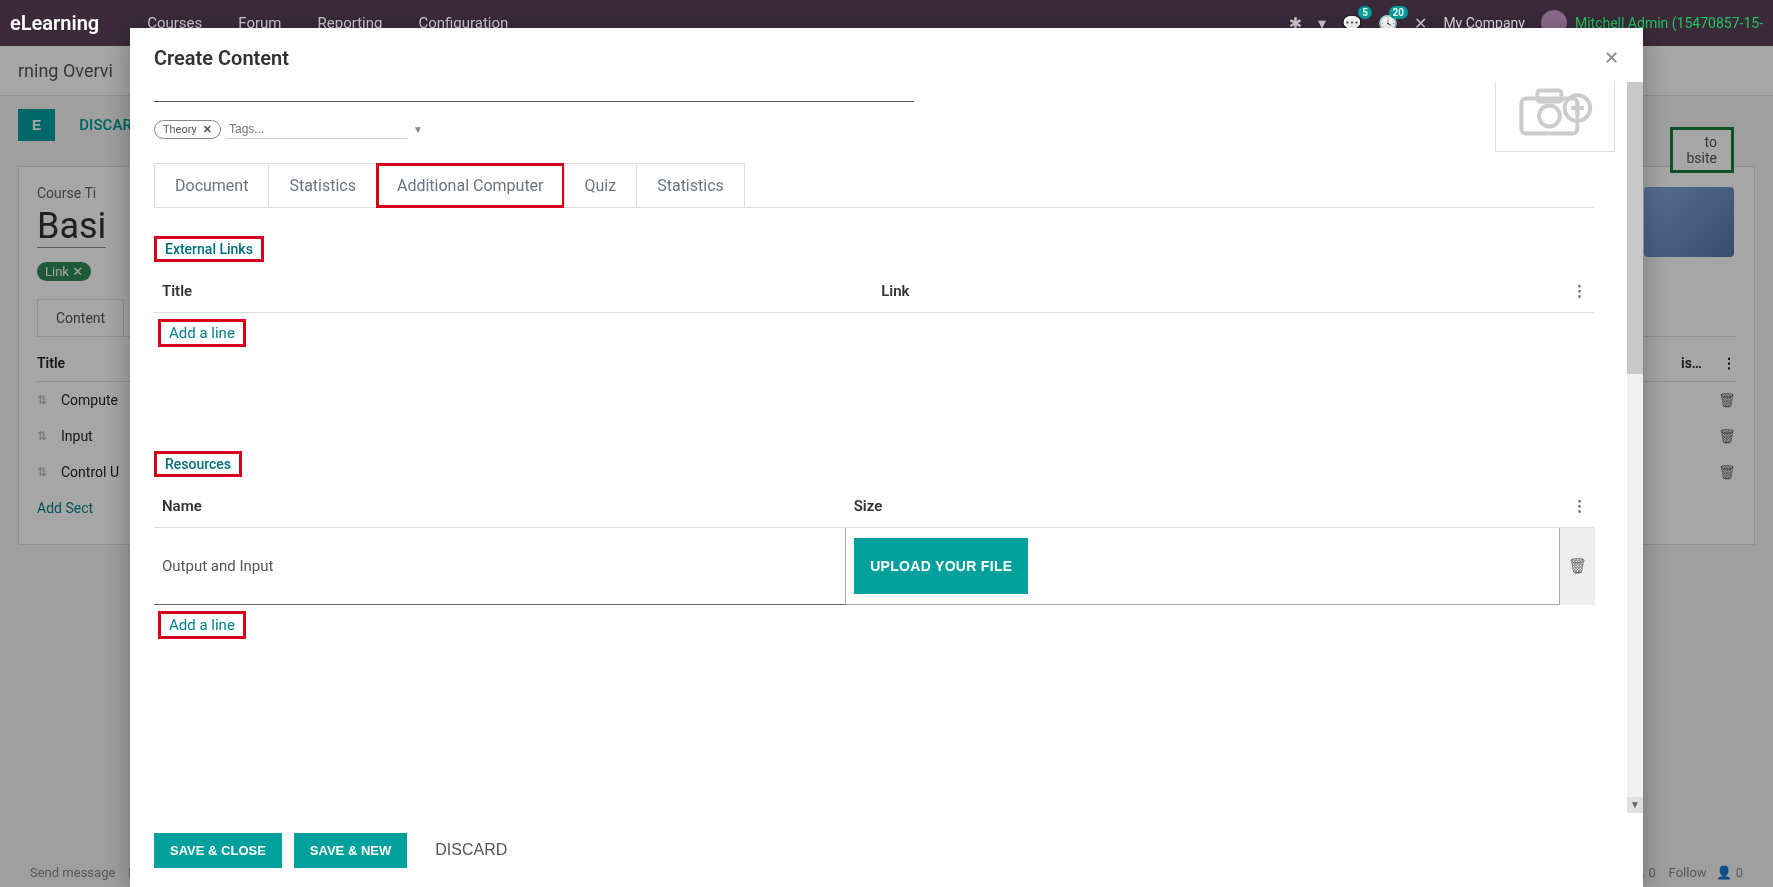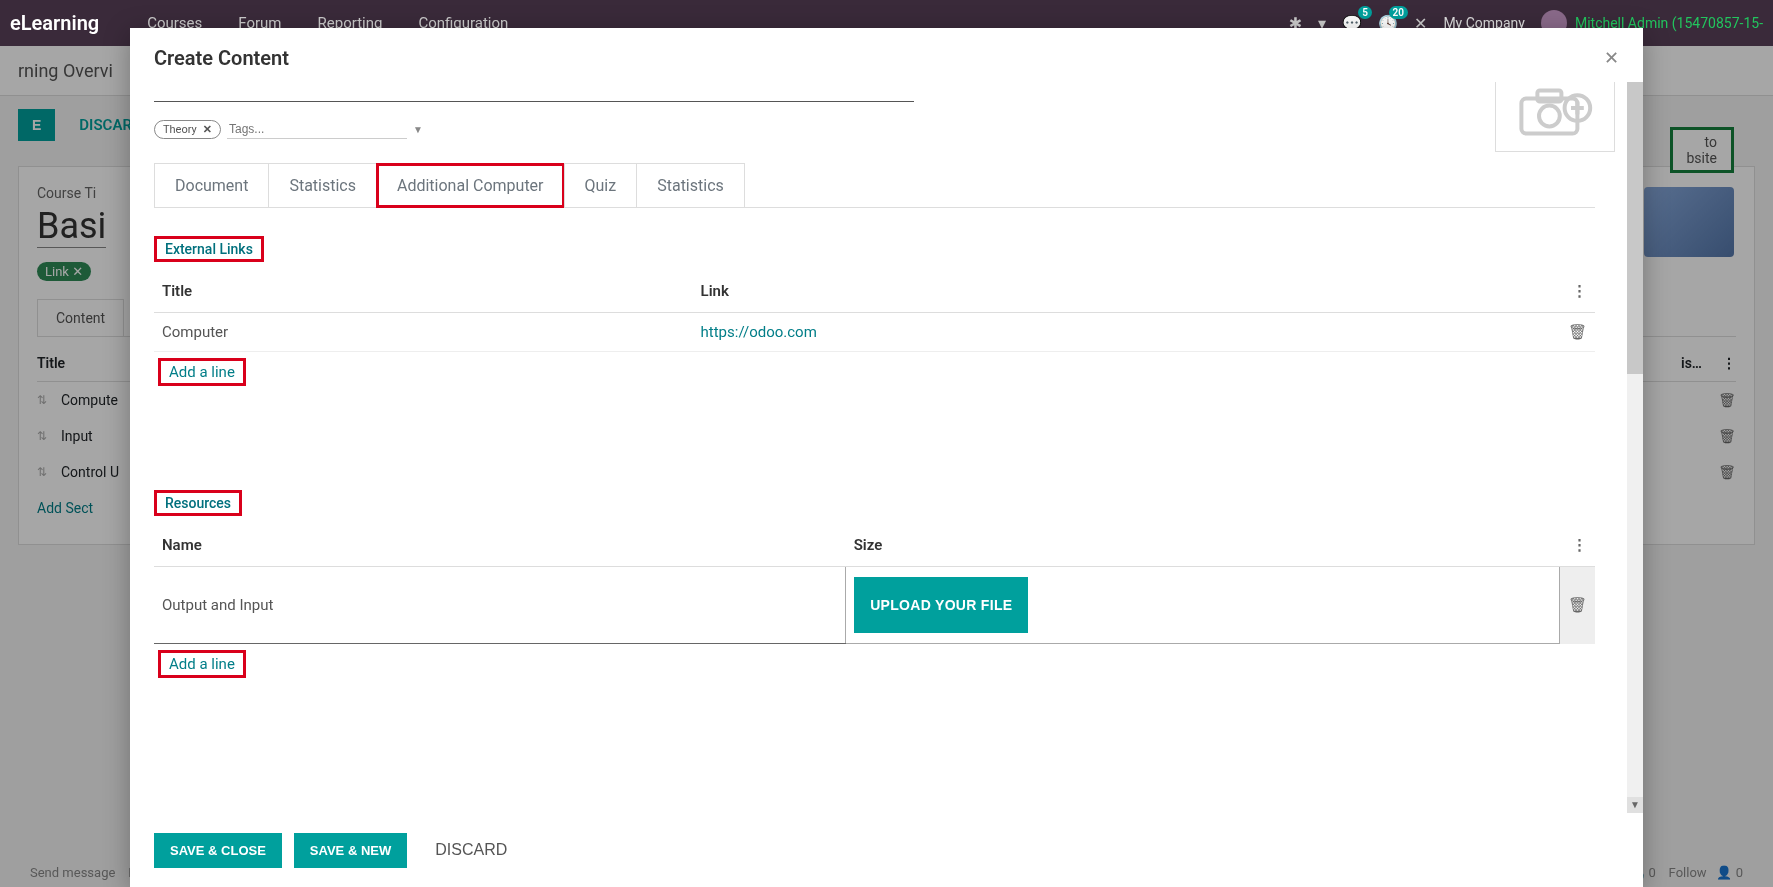--- a/index.html
+++ b/index.html
@@ -204,25 +204,20 @@
       <table class="tbl">
         <thead>
           <tr>
             <th>Title</th>
             <th>Link</th>
             <th class="kebab">⋮</th>
           </tr>
         </thead>
         <tbody>
           <tr>
-            <td>Computer</td>
-            <td class="link-cell">https://odoo.com</td>
-            <td class="trash">🗑</td>
-          </tr>
-          <tr>
             <td colspan="3" style="border:none;padding:6px 4px;">
               <span class="add-line redbox">Add a line</span>
             </td>
           </tr>
         </tbody>
       </table>
 
       <div style="height:70px"></div>
 
       <div><span class="section-label redbox">Resources</span></div>

